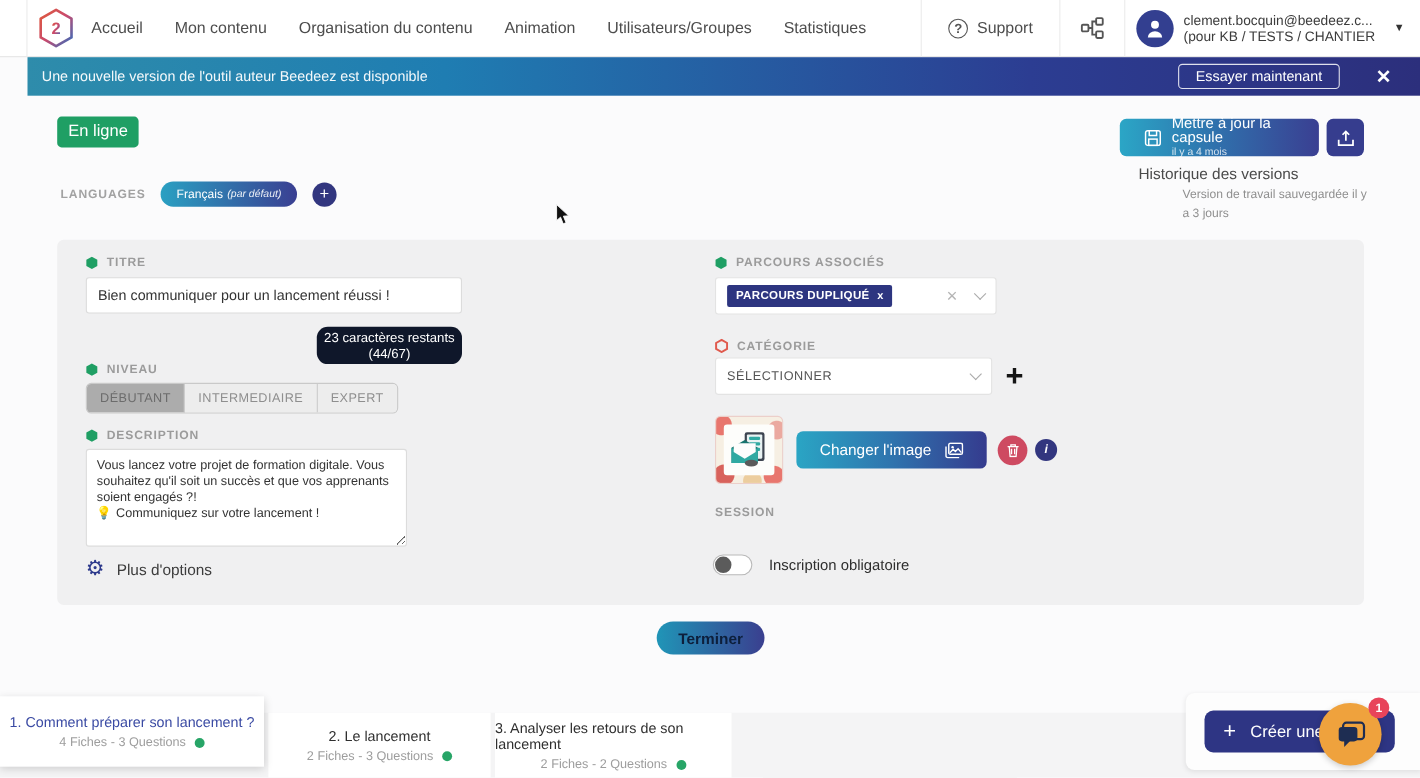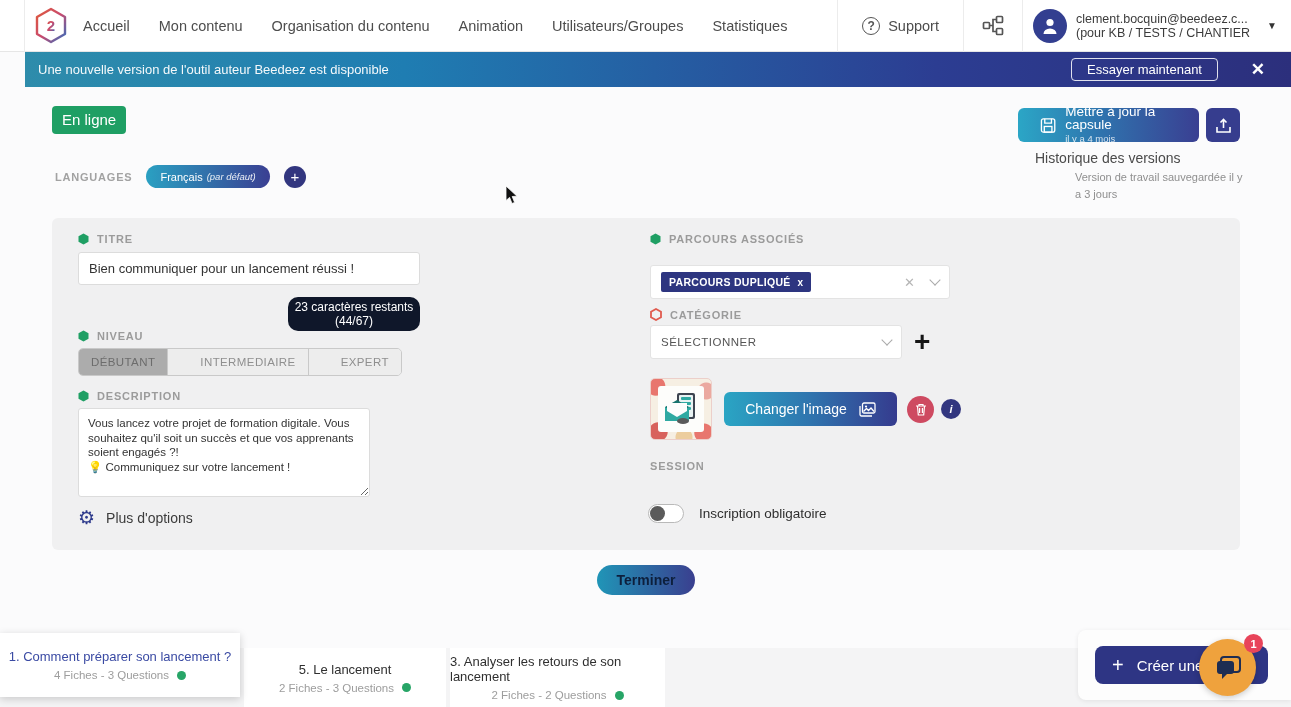--- a/index.html
+++ b/index.html
@@ -74,35 +74,35 @@
     display:flex; align-items:center; justify-content:center; cursor:pointer; }
   
   .panel { position:absolute; left:52px; top:218px; width:1188px; height:332px; background:#f0f0f1; border-radius:6px; }
   .field-label { display:flex; align-items:center; gap:8px; font-size:11px; letter-spacing:.8px; color:#9b9b9b; font-weight:bold; }
   .ttl-label { position:absolute; left:26px; top:15px; }
   .titre-input { position:absolute; left:26px; top:34px; width:342px; height:33px; border:1px solid #dcdcdc;
     border-radius:3px; background:#fff; font-size:13px; color:#333; padding:0 10px; font-family:"Liberation Sans", sans-serif; }
   .counter { position:absolute; left:236px; top:79px; width:132px; text-align:center; background:#0f172a; color:#fff;
     font-size:12px; padding:3px 0; border-radius:10px; }
   .niveau-label { position:absolute; left:26px; top:112px; }
-  .segmented { position:absolute; left:26px; top:130px; display:flex; border:1px solid #c9c9c9; border-radius:5px; overflow:hidden; background:#ededed;gap:20px; }
+  .segmented { position:absolute; left:26px; top:130px; display:flex; border:1px solid #c9c9c9; border-radius:5px; overflow:hidden; background:#ededed; }
   .seg-btn { font-size:11.5px; letter-spacing:.4px; padding:7px 12px; color:#8f8f8f; background:#ededed; cursor:pointer; border-right:1px solid #c9c9c9; }
   .seg-btn:last-child { border-right:none; }
   .seg-btn.sel { background:#acacac; color:#6c6c6c; }
   .desc-label { position:absolute; left:26px; top:172px; }
   .desc-area { position:absolute; left:26px; top:190px; width:292px; height:89px; border:1px solid #dcdcdc;
     border-radius:3px; background:#fff; font-size:11.5px; line-height:14.5px; color:#333; padding:7px 9px;
     resize:both; font-family:"Liberation Sans", sans-serif; }
   .more-opts { position:absolute; left:26px; top:290px; display:flex; align-items:center; gap:11px; cursor:pointer; }
   .gear { font-size:19px; color:#2d3a8c; line-height:19px; }
   .more-txt { font-size:14px; color:#3c3c3c; }
   .parcours-label { position:absolute; left:598px; top:15px; }
   .select { position:absolute; background:#fff; border:1px solid #e3e3e3; border-radius:3px; height:34px;
     display:flex; align-items:center; padding:0 10px; cursor:pointer; }
-  .sel-parcours { left:598px; top:47px; width:300px; }
+  .sel-parcours { left:598px; top:34px; width:256px; }
   .tag { background:#2d3580; color:#fff; font-size:10.5px; font-weight:bold; letter-spacing:.3px;
     padding:4px 8px; border-radius:2px; display:flex; align-items:center; gap:7px; }
   .tag-x { font-size:10px; cursor:pointer; }
   .sel-icons { margin-left:auto; display:flex; align-items:center; gap:16px; }
   .sel-clear { color:#b5b5b5; font-size:13px; cursor:pointer; }
   .chev { width:8px; height:8px; border-right:1.8px solid #aaa; border-bottom:1.8px solid #aaa;
     transform:rotate(45deg); margin-top:-4px; }
   .cat-label { position:absolute; left:598px; top:90px; }
   .sel-cat { left:598px; top:107px; width:252px; font-size:11.5px; letter-spacing:.5px; color:#555; }
   .cat-add { position:absolute; left:862px; top:107px; font-size:28px; font-weight:bold; color:#151515; cursor:pointer; line-height:34px; }
@@ -378,21 +378,21 @@
 
 <div class="bottom-band"></div>
 <div class="chapter chap1">
   <div class="chap-title">1. Comment préparer son lancement ?</div>
   <div class="chap-meta">
     <span>4 Fiches - 3 Questions</span>
     <span class="dot"></span>
   </div>
 </div>
 <div class="chapter chap2">
-  <div class="chap-title">5. Le lancement</div>
+  <div class="chap-title">2. Le lancement</div>
   <div class="chap-meta">
     <span>2 Fiches - 3 Questions</span>
     <span class="dot"></span>
   </div>
 </div>
 <div class="chapter chap3">
   <div class="chap-title">3. Analyser les retours de son lancement</div>
   <div class="chap-meta">
     <span>2 Fiches - 2 Questions</span>
     <span class="dot"></span>

